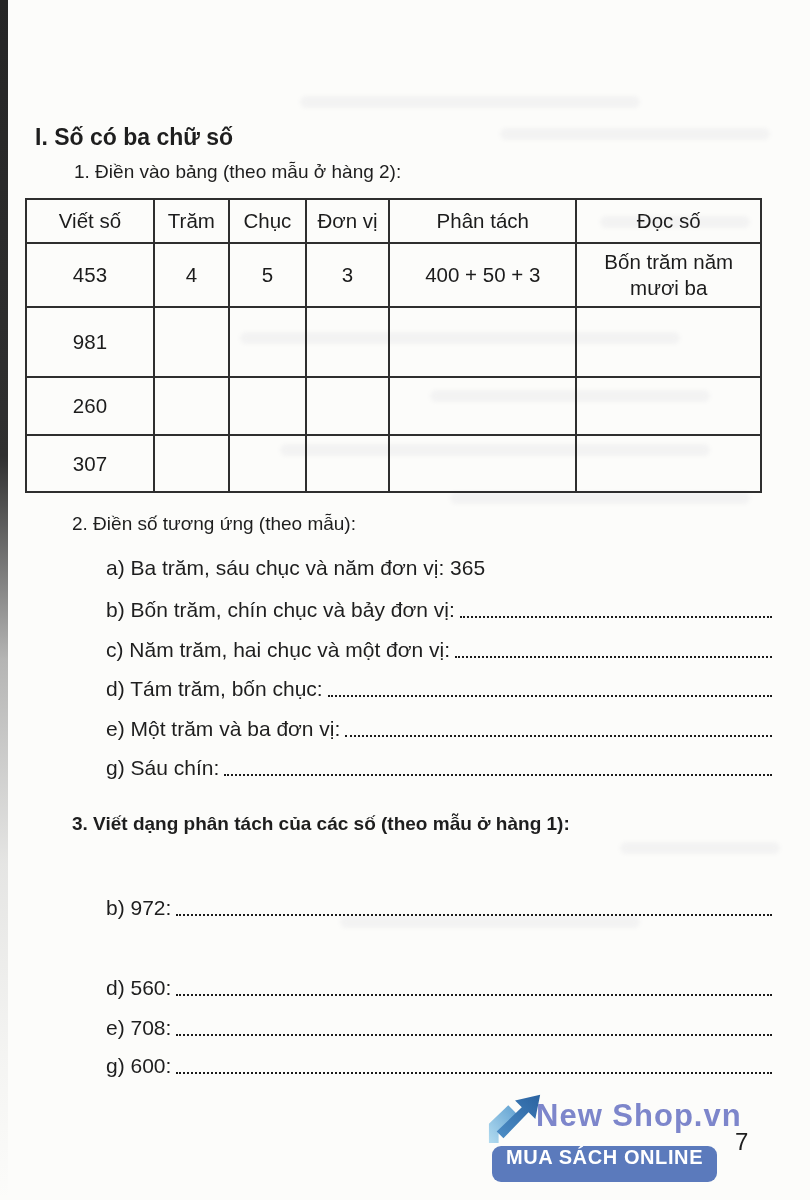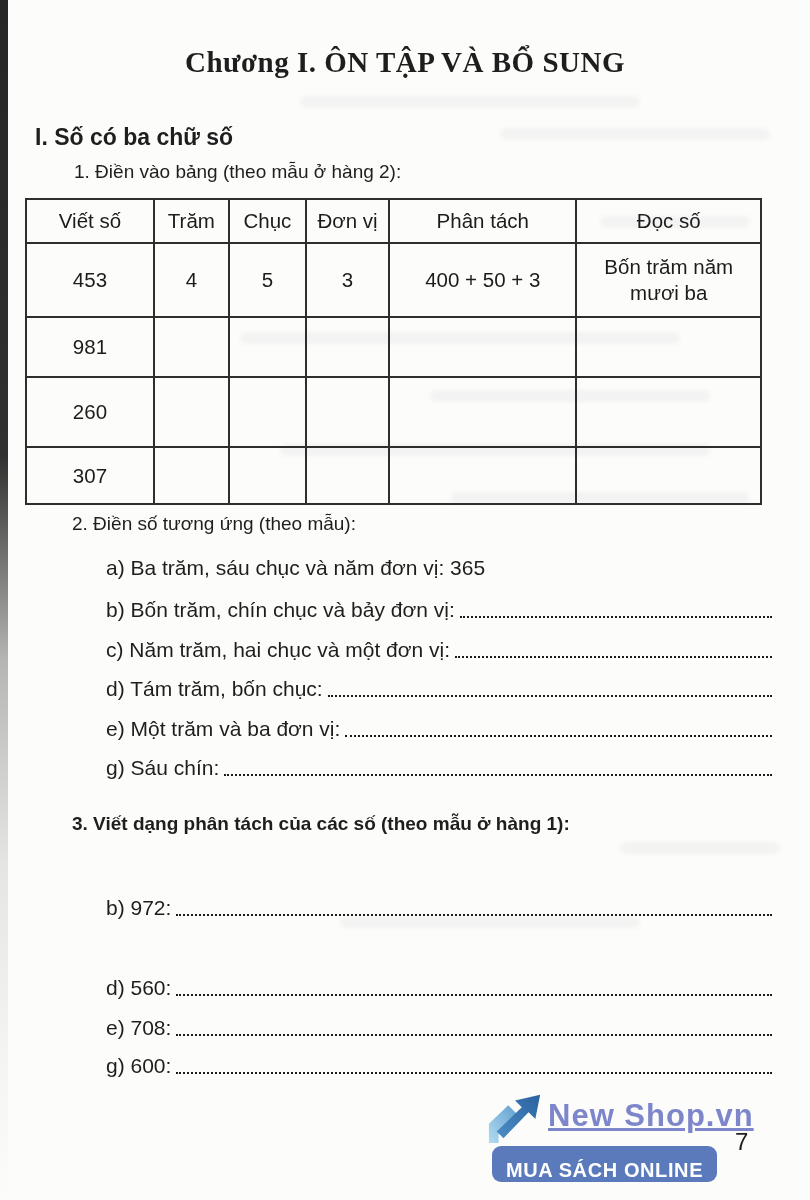--- a/index.html
+++ b/index.html
@@ -33,26 +33,26 @@
     text-align:center;padding:0;vertical-align:middle;color:#1c1c1c;
   }
   table.fill-table td.read-cell{text-align:center;padding:2px 8px;line-height:1.25;}
   .item{position:absolute;left:106px;right:38px;display:flex;align-items:flex-end;font-size:21px;}
   .item .t{white-space:nowrap;}
   .dots{flex:1;margin:0 0 4px 5px;border-bottom:2.8px dotted #1b1b1b;}
   .ex3 .t{font-weight:500;}
   
   .arrow-icon{position:absolute;left:487px;top:1087px;width:58px;height:58px;}
   .logo-text{
-    position:absolute;left:548px;top:1098px;font-size:31px;font-weight:bold;
-    letter-spacing:1px;white-space:nowrap;text-decoration:underline;
+    position:absolute;left:536px;top:1098px;font-size:31px;font-weight:bold;
+    letter-spacing:1px;white-space:nowrap;
   }
   .badge{
     position:absolute;left:492px;top:1146px;width:225px;height:36px;border-radius:9px;
-    display:flex;align-items:flex-end;justify-content:center;
+    display:flex;align-items:flex-start;justify-content:center;
   }
   .badge span{color:#ffffff;font-weight:bold;font-size:20px;letter-spacing:.6px;white-space:nowrap;}
   .page-number{position:absolute;left:735px;top:1128px;font-size:24px;}
 </style>
 </head>
 <body>
 
 <div class="page">
 
   <div class="scan-edge"></div>
@@ -60,21 +60,20 @@
   <div class="smudge" style="left:300px;top:96px;width:340px;"></div>
   <div class="smudge" style="left:500px;top:128px;width:270px;"></div>
   <div class="smudge" style="left:600px;top:216px;width:150px;"></div>
   <div class="smudge" style="left:240px;top:332px;width:440px;"></div>
   <div class="smudge" style="left:430px;top:390px;width:280px;"></div>
   <div class="smudge" style="left:280px;top:444px;width:430px;"></div>
   <div class="smudge" style="left:450px;top:492px;width:300px;"></div>
   <div class="smudge" style="left:340px;top:916px;width:300px;"></div>
   <div class="smudge" style="left:620px;top:842px;width:160px;"></div>
 
-  <div class="chapter-title">Chương I. ÔN TẬP VÀ BỔ SUNG</div>
 
   <div class="section-title">I. Số có ba chữ số</div>
 
   <div class="ex-label" id="ex1-label">1. Điền vào bảng (theo mẫu ở hàng 2):</div>
 
   <table class="fill-table">
     <colgroup>
       <col style="width:17.4%">
         <col style="width:10.2%">
         <col style="width:10.5%">
@@ -84,37 +83,37 @@
     </colgroup>
     <tbody>
         <tr style="height:44px">
       <th>Viết số</th>
       <th>Trăm</th>
       <th>Chục</th>
       <th>Đơn vị</th>
       <th>Phân tách</th>
       <th>Đọc số</th>
     </tr>
-    <tr style="height:74px">
+    <tr style="height:64px">
       <td>453</td>
       <td>4</td>
       <td>5</td>
       <td>3</td>
       <td>400 + 50 + 3</td>
       <td class="read-cell">Bốn trăm năm mươi ba</td>
     </tr>
-    <tr style="height:60px">
+    <tr style="height:70px">
       <td>981</td>
       <td></td>
       <td></td>
       <td></td>
       <td></td>
       <td class="read-cell"></td>
     </tr>
-    <tr style="height:70px">
+    <tr style="height:58px">
       <td>260</td>
       <td></td>
       <td></td>
       <td></td>
       <td></td>
       <td class="read-cell"></td>
     </tr>
     <tr style="height:57px">
       <td>307</td>
       <td></td>

